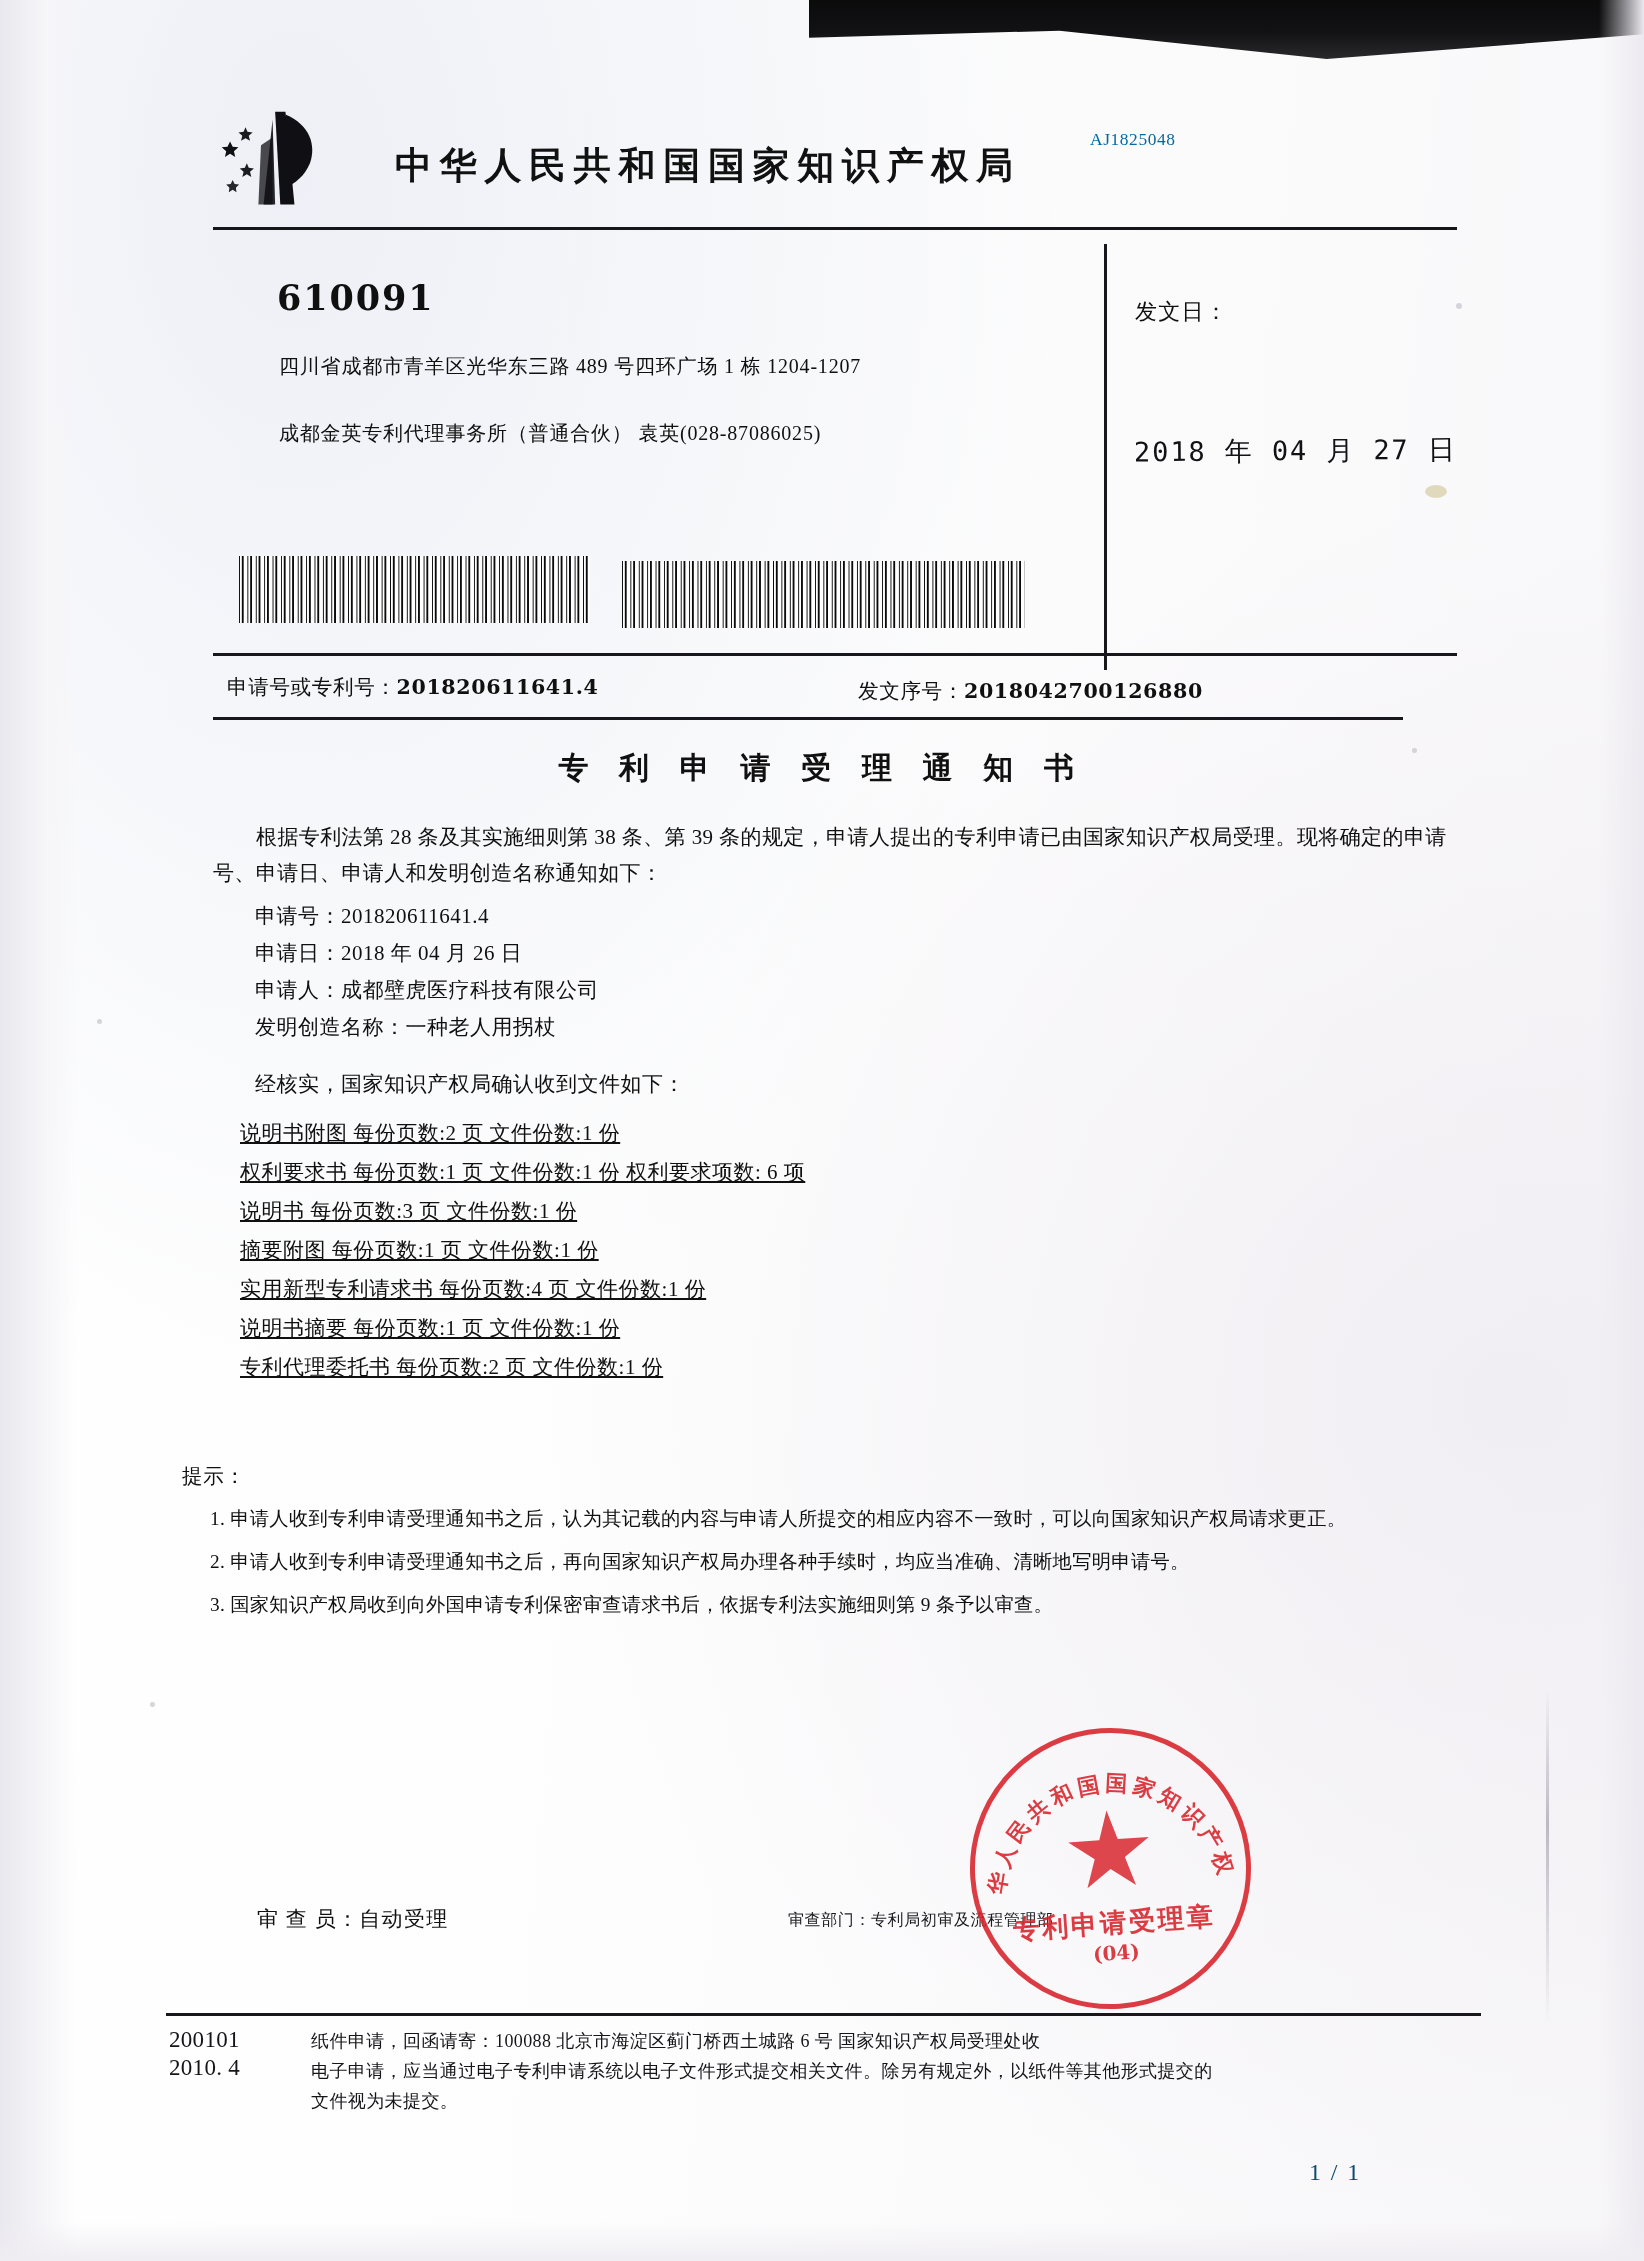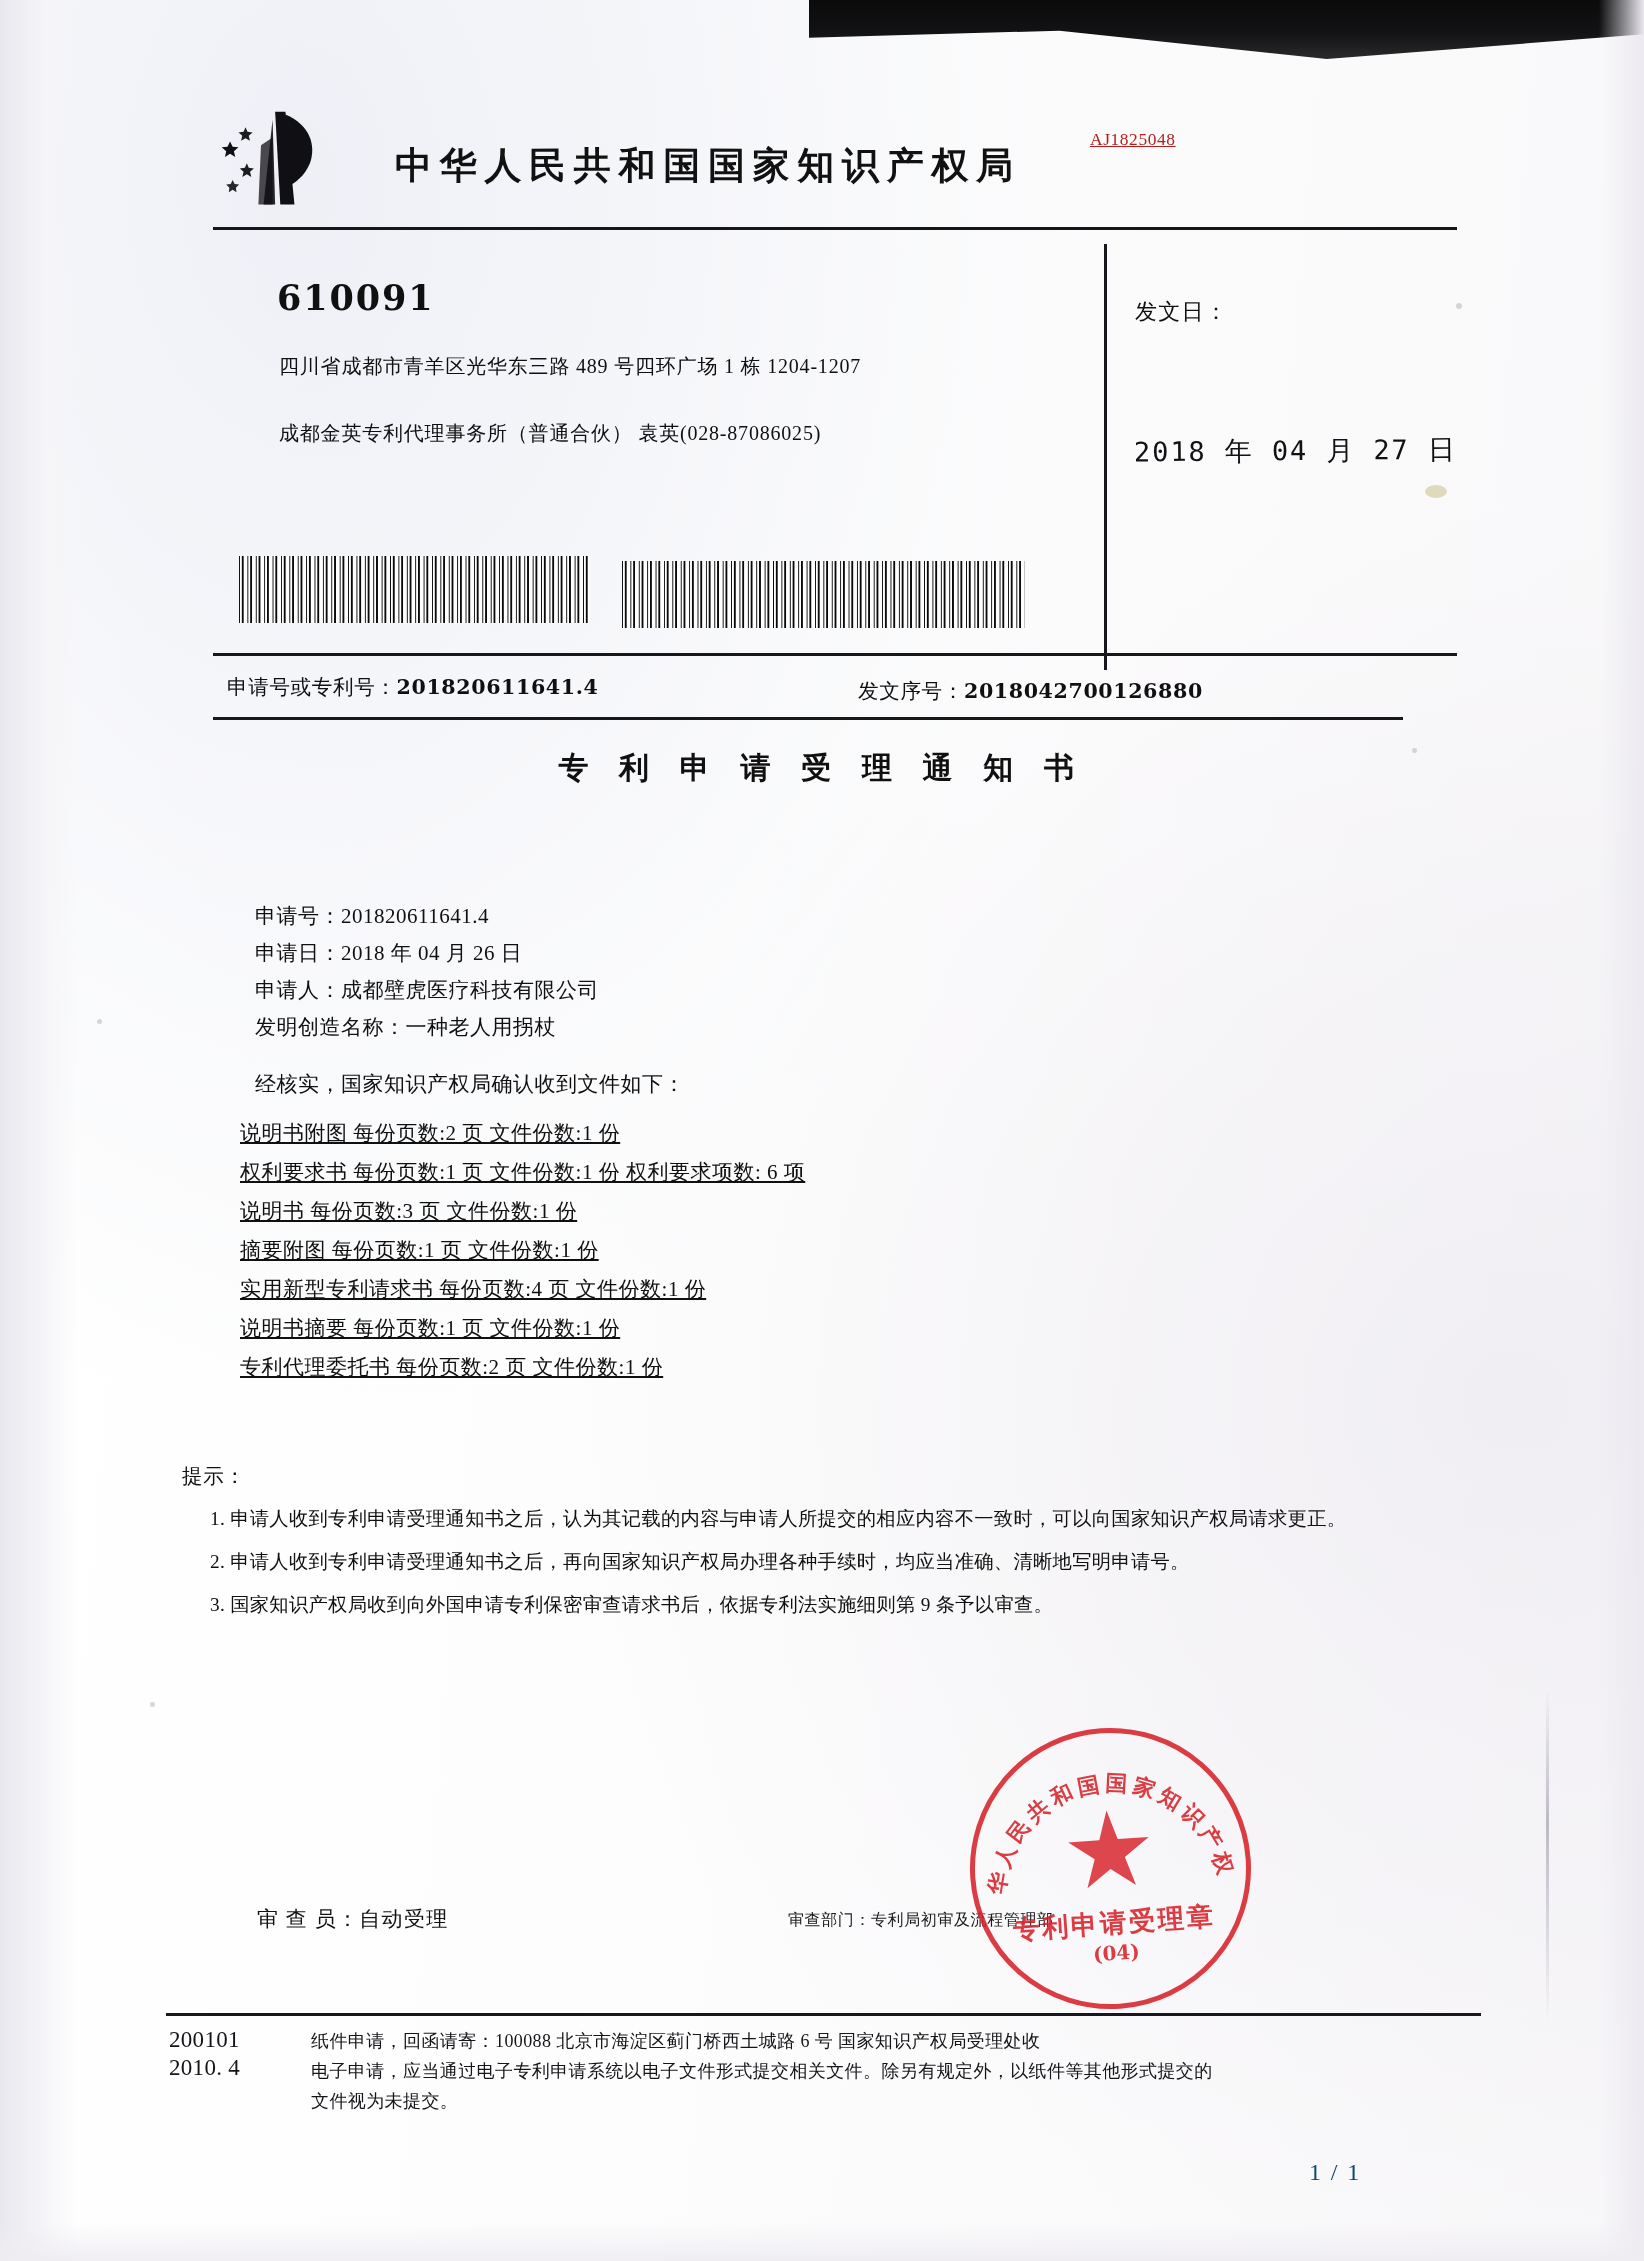--- a/index.html
+++ b/index.html
@@ -68,23 +68,22 @@
     font-weight: 700;
     font-family: "DejaVu Serif", serif;
     white-space: nowrap;
     color: #111;
   }
   .doc-code {
     position: absolute;
     left: 1090px; top: 129px;
     font-size: 17.4px;
     letter-spacing: 0.6px;
-    color: #b91c1c;
+    color: #0369a1;
     font-family: "Liberation Serif", serif;
-    text-decoration: underline;
   }
   .rule-head {
     position: absolute;
     left: 213px; top: 227px;
     width: 1244px; height: 3.2px;
     background: #15151a;
   }
   
   .zip {
     position: absolute;
@@ -399,20 +398,21 @@
     <div class="appno">
       <span>申请号或专利号：</span><b>201820611641.4</b>
     </div>
     <div class="seqno">
       <span>发文序号：</span><b>2018042700126880</b>
     </div>
     <div class="rule-mid2"></div>
 
     <div class="doc-title">专 利 申 请 受 理 通 知 书</div>
 
+    <div class="body-para">根据专利法第 28 条及其实施细则第 38 条、第 39 条的规定，申请人提出的专利申请已由国家知识产权局受理。现将确定的申请号、申请日、申请人和发明创造名称通知如下：</div>
 
     <div class="field-list">
       <div>申请号：201820611641.4</div>
       <div>申请日：2018 年 04 月 26 日</div>
       <div>申请人：成都壁虎医疗科技有限公司</div>
       <div>发明创造名称：一种老人用拐杖</div>
     </div>
 
     <div class="docs-head">经核实，国家知识产权局确认收到文件如下：</div>
 

